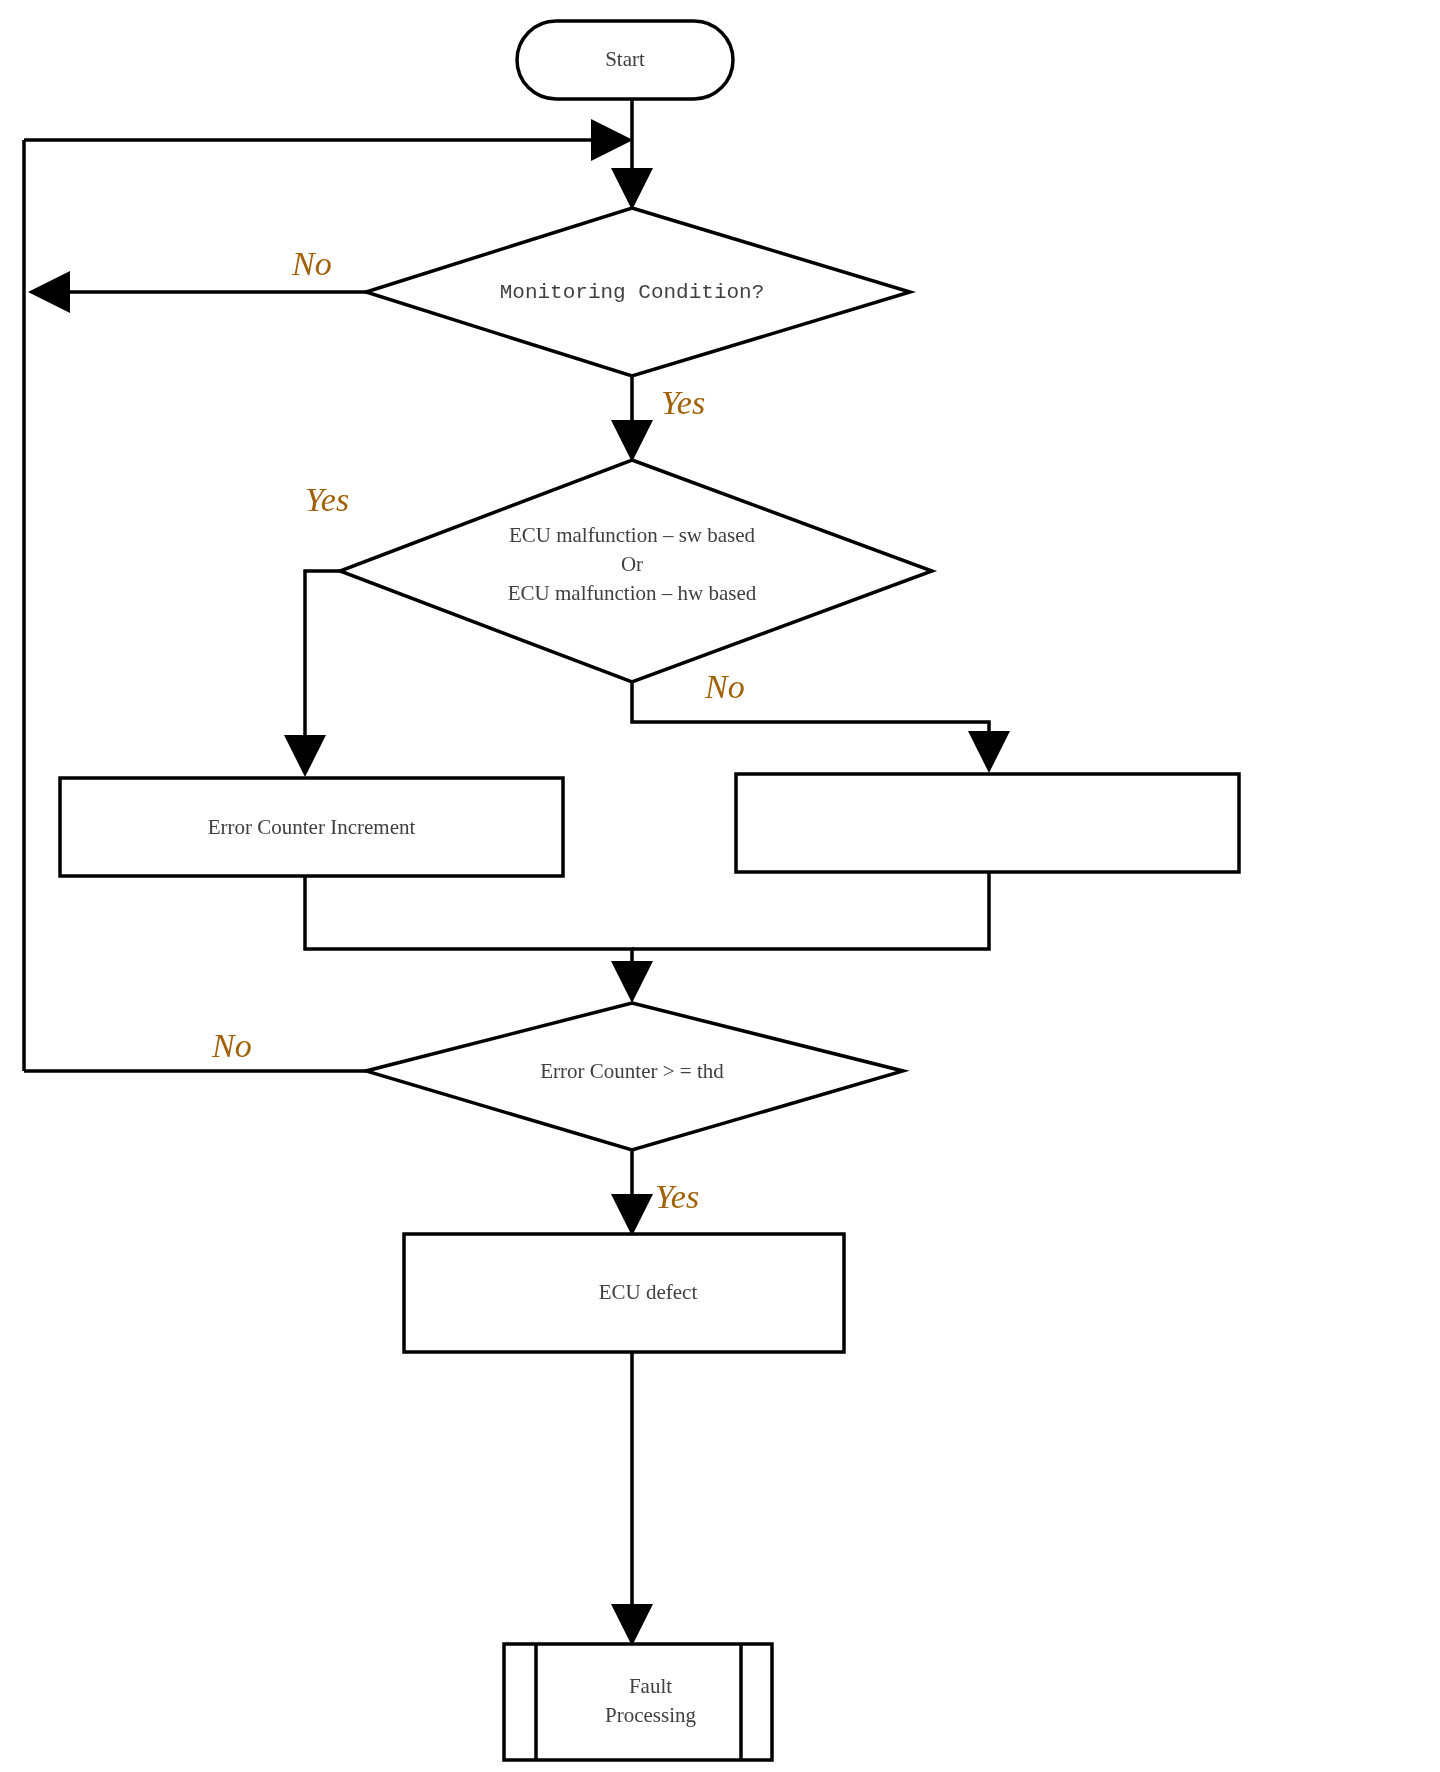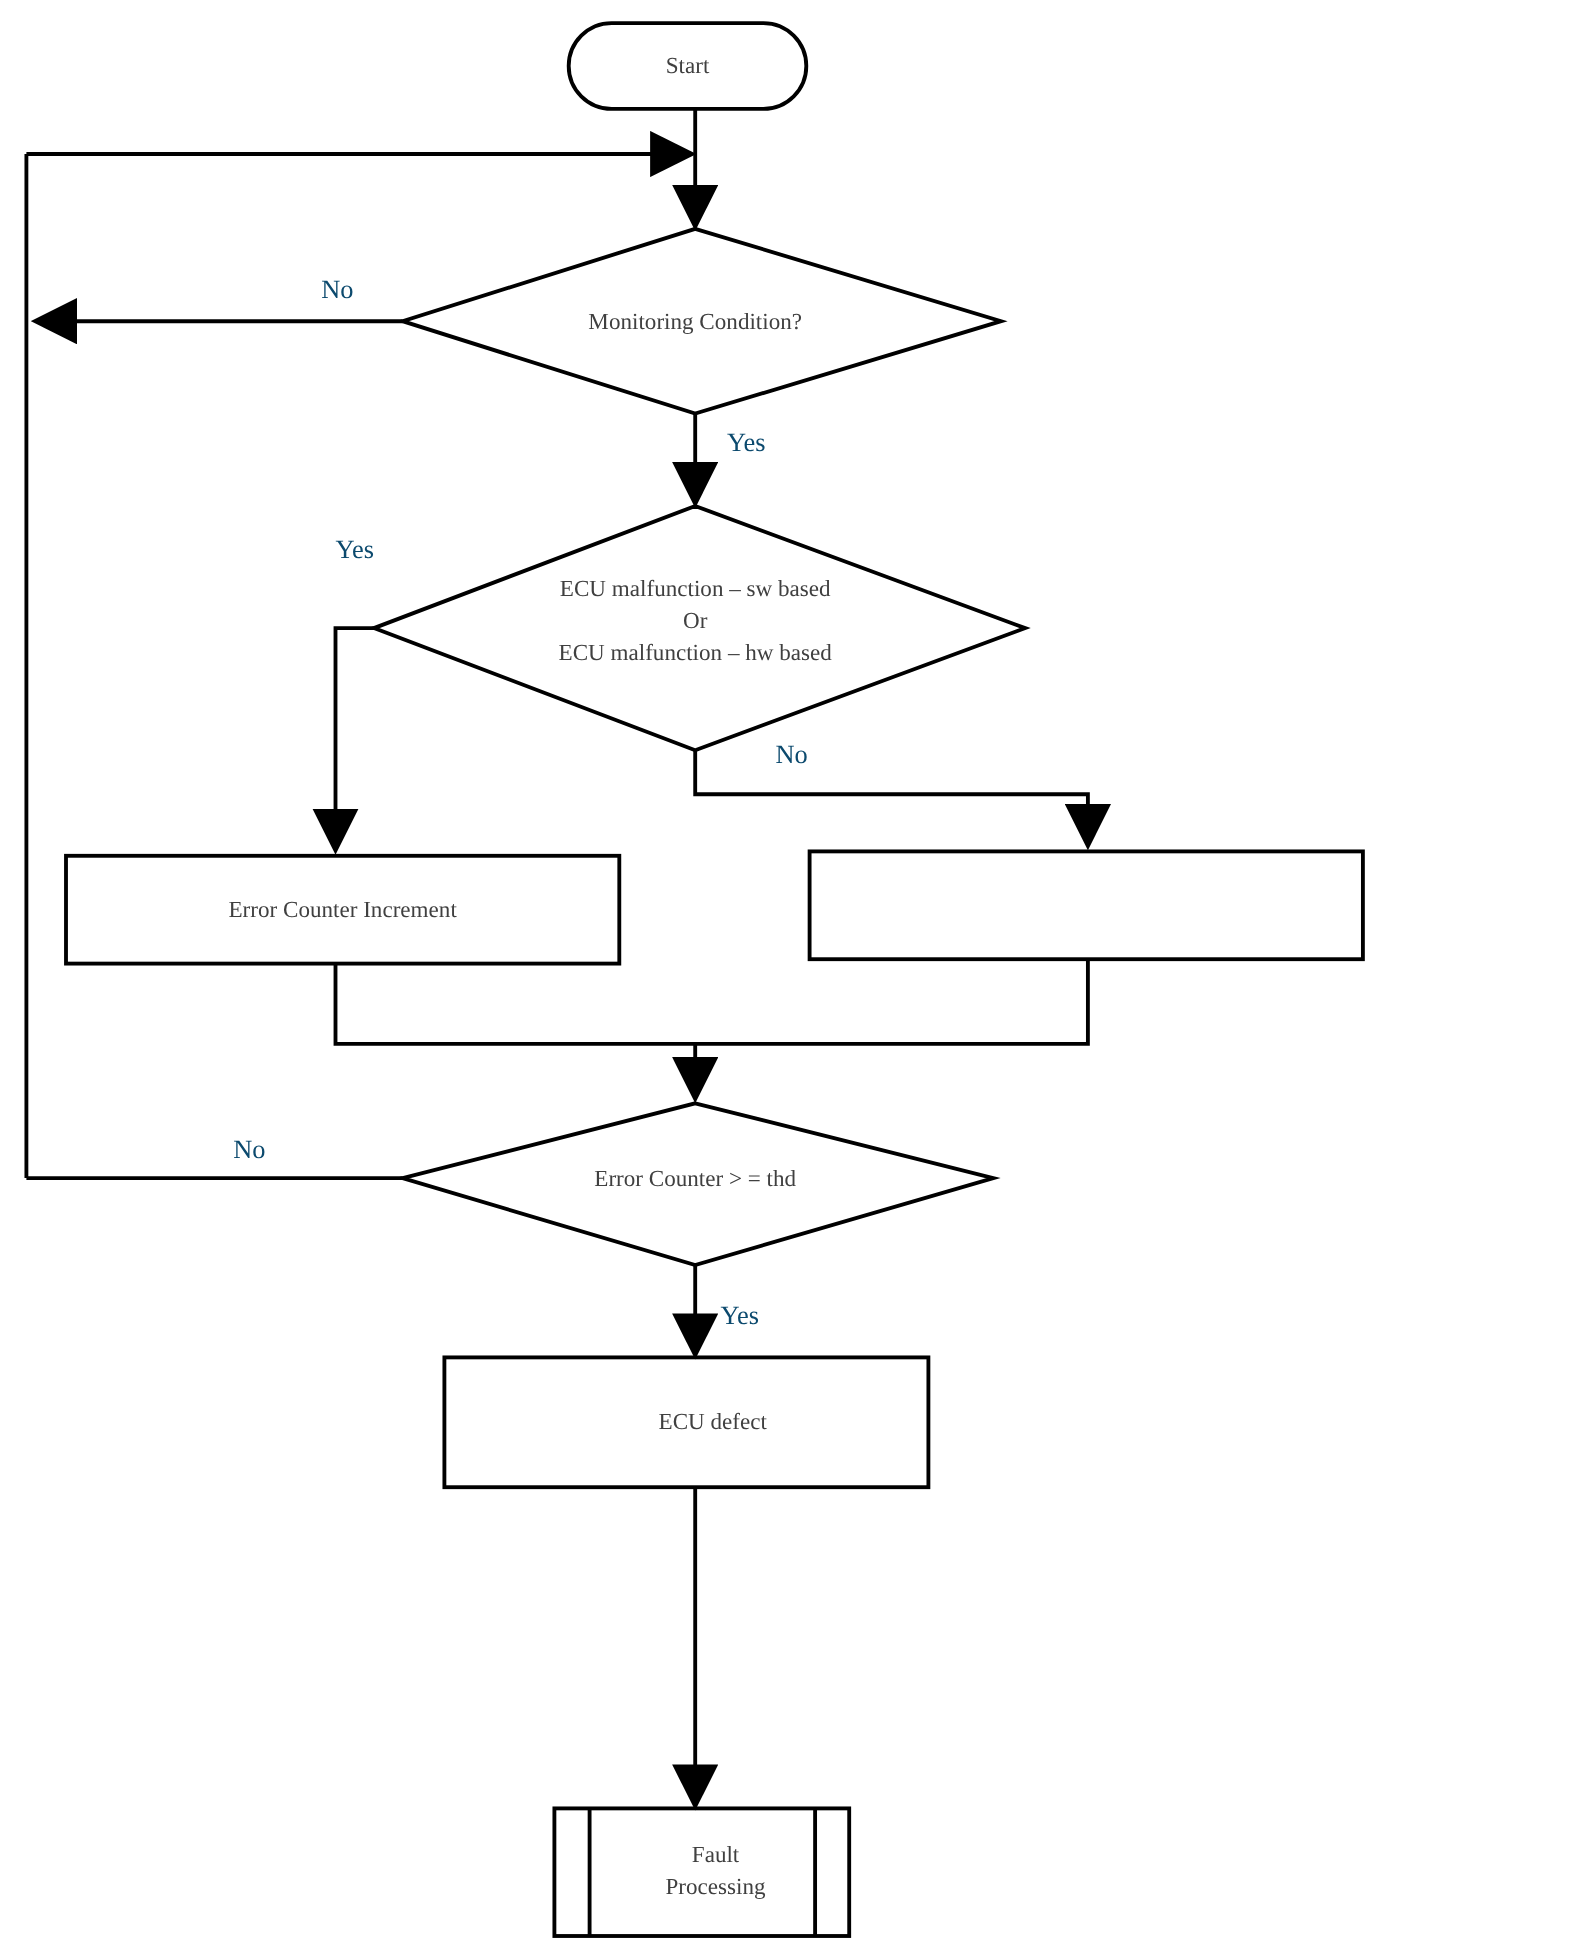--- a/index.html
+++ b/index.html
@@ -28,25 +28,26 @@
     text-align: center;
     color: #404040;
     font-family: "Liberation Serif", "DejaVu Serif", serif;
     font-size: 21px;
     line-height: 29px;
     white-space: pre-line;
     pointer-events: none;
   }
   .edge-label {
     position: absolute;
-    color: #0c4a6e;
+    color: #a16207;
     font-family: "Liberation Serif", "DejaVu Serif", serif;
-    font-size: 24px;
+    font-size: 34px;
     line-height: 28px;
     white-space: nowrap;
+    font-style: italic;
   }
   .hit {
     position: absolute;
   }
 </style>
 </head>
 <body>
 
 <div id="canvas">
 
@@ -95,21 +96,21 @@
 
     <path d="M 366 1071 L 24 1071" fill="none" stroke="#000000" stroke-width="3.5"></path>
 
     <path d="M 632 1150 L 632 1229" fill="none" stroke="#000000" stroke-width="3.5" marker-end="url(#arrow)"></path>
 
     <path d="M 632 1352 L 632 1639" fill="none" stroke="#000000" stroke-width="3.5" marker-end="url(#arrow)"></path>
   </svg>
 
   <div class="node-label" style="left:517px; top:45px; width:216px;">Start</div>
 
-  <div class="node-label" style="left:432px; top:278px; width:400px;">Monitoring Condition?</div>
+  <div class="node-label" style="left:432px; top:278px; width:400px;font-family:Liberation Mono, monospace;">Monitoring Condition?</div>
 
   <div class="node-label" style="left:412px; top:521px; width:440px;">ECU malfunction – sw based
 Or
 ECU malfunction – hw based</div>
 
   <div class="node-label" style="left:60px; top:813px; width:503px;">Error Counter Increment</div>
 
 
   <div class="node-label" style="left:432px; top:1057px; width:400px;">Error Counter &gt; = thd</div>
 

